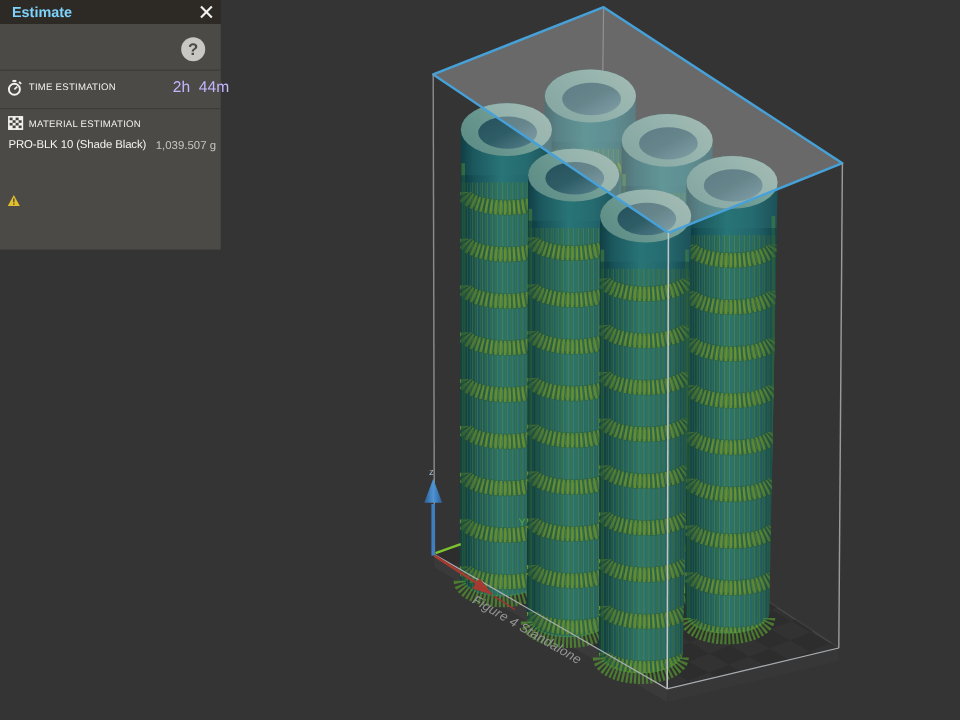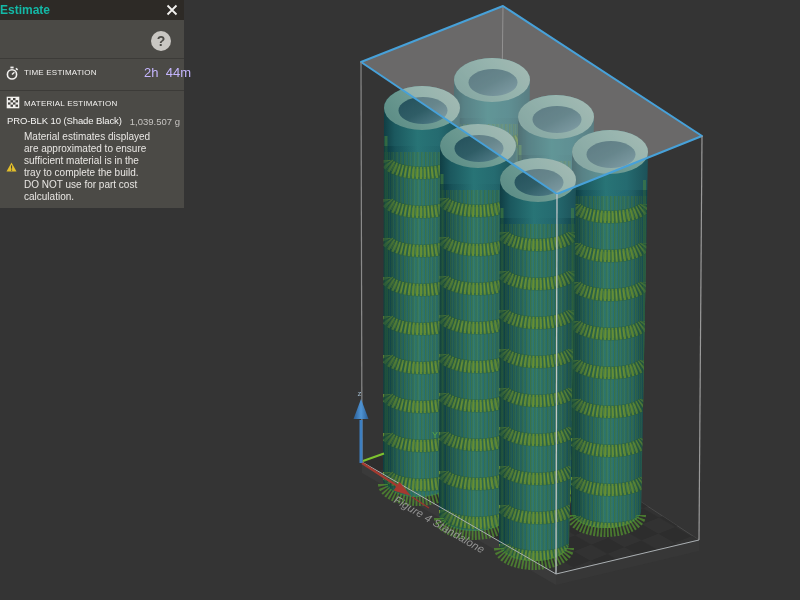--- a/index.html
+++ b/index.html
@@ -1,20 +1,20 @@
 <!DOCTYPE html>
 <html><head><meta charset="utf-8"><title>Estimate</title>
 <style>
 *{margin:0;padding:0;box-sizing:border-box}
 html,body{width:800px;height:600px;overflow:hidden;background:#343434;font-family:"Liberation Sans",sans-serif}
 #stage{position:relative;width:800px;height:600px}
 #scene{position:absolute;left:0;top:0}
 #panel{position:absolute;left:0;top:0;width:184px;height:208px}
-#phead{position:absolute;left:0;top:0;width:184px;height:20px;background:#2d2a26;color:#14b8a6;
- font-size:12px;font-weight:bold;line-height:20px;}
+#phead{position:absolute;left:0;top:0;width:184px;height:20px;background:#2d2a26;color:#7dd3fc;
+ font-size:12px;font-weight:bold;line-height:20px;padding-left:10px}
 #xbtn{position:absolute;right:6px;top:4px}
 #pbody{position:absolute;left:0;top:20px;width:184px;height:188px;background:#4b4a46;color:#eceae7}
 .helptxt{position:absolute;left:20px;top:9px;width:130px;font-size:9px;line-height:12px}
 #qmark{position:absolute;left:151px;top:11px;width:20px;height:20px;border-radius:50%;background:#c9c7c3;
  color:#4b4a46;font-size:14px;font-weight:bold;text-align:center;line-height:20px}
 .divider{position:absolute;left:0;width:184px;height:0;border-top:1px solid #3c3b38}
 .slabel{position:absolute;font-size:8px;font-weight:normal;letter-spacing:0.2px;color:#f2f1ef}
 #clockic{position:absolute;left:5px;top:46px}
 #timeval{position:absolute;left:144px;top:45px;font-size:13px;color:#c4b5fd}
 #matic{position:absolute;left:6px;top:76px}
@@ -376,15 +376,14 @@
     </g>
   </svg>
   <div class="slabel" style="left:24px;top:79px">MATERIAL ESTIMATION</div>
   <div id="proname">PRO-BLK 10 (Shade Black)</div>
   <div id="proval">1,039.507 g</div>
   <svg id="warnic" width="11" height="10" viewBox="0 0 13 12">
     <path d="M6.5 0.5 L12.5 11.5 L0.5 11.5 Z" fill="#e3bf2b"></path>
     <rect x="5.9" y="4" width="1.3" height="4" fill="#44423e"></rect>
     <rect x="5.9" y="9" width="1.3" height="1.4" fill="#44423e"></rect>
   </svg>
-  <div id="warntxt">Material estimates displayed<br>are approximated to ensure<br>sufficient material is in the<br>tray to complete the build.<br>DO NOT use for part cost<br>calculation.</div>
  </div>
 </div>
 </div>
 </body></html>

